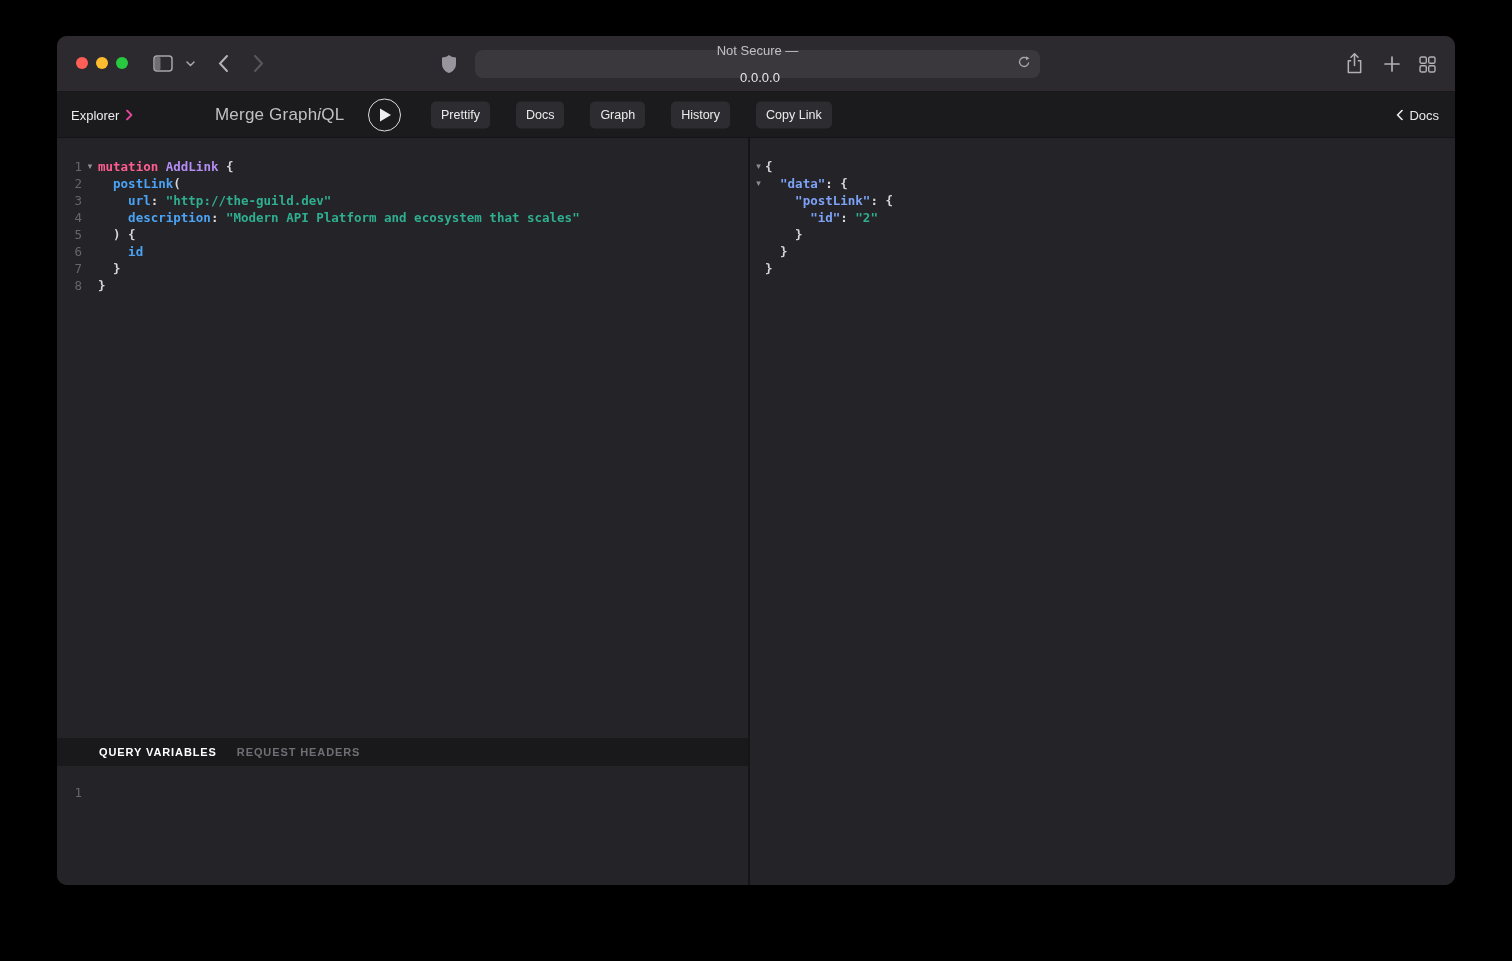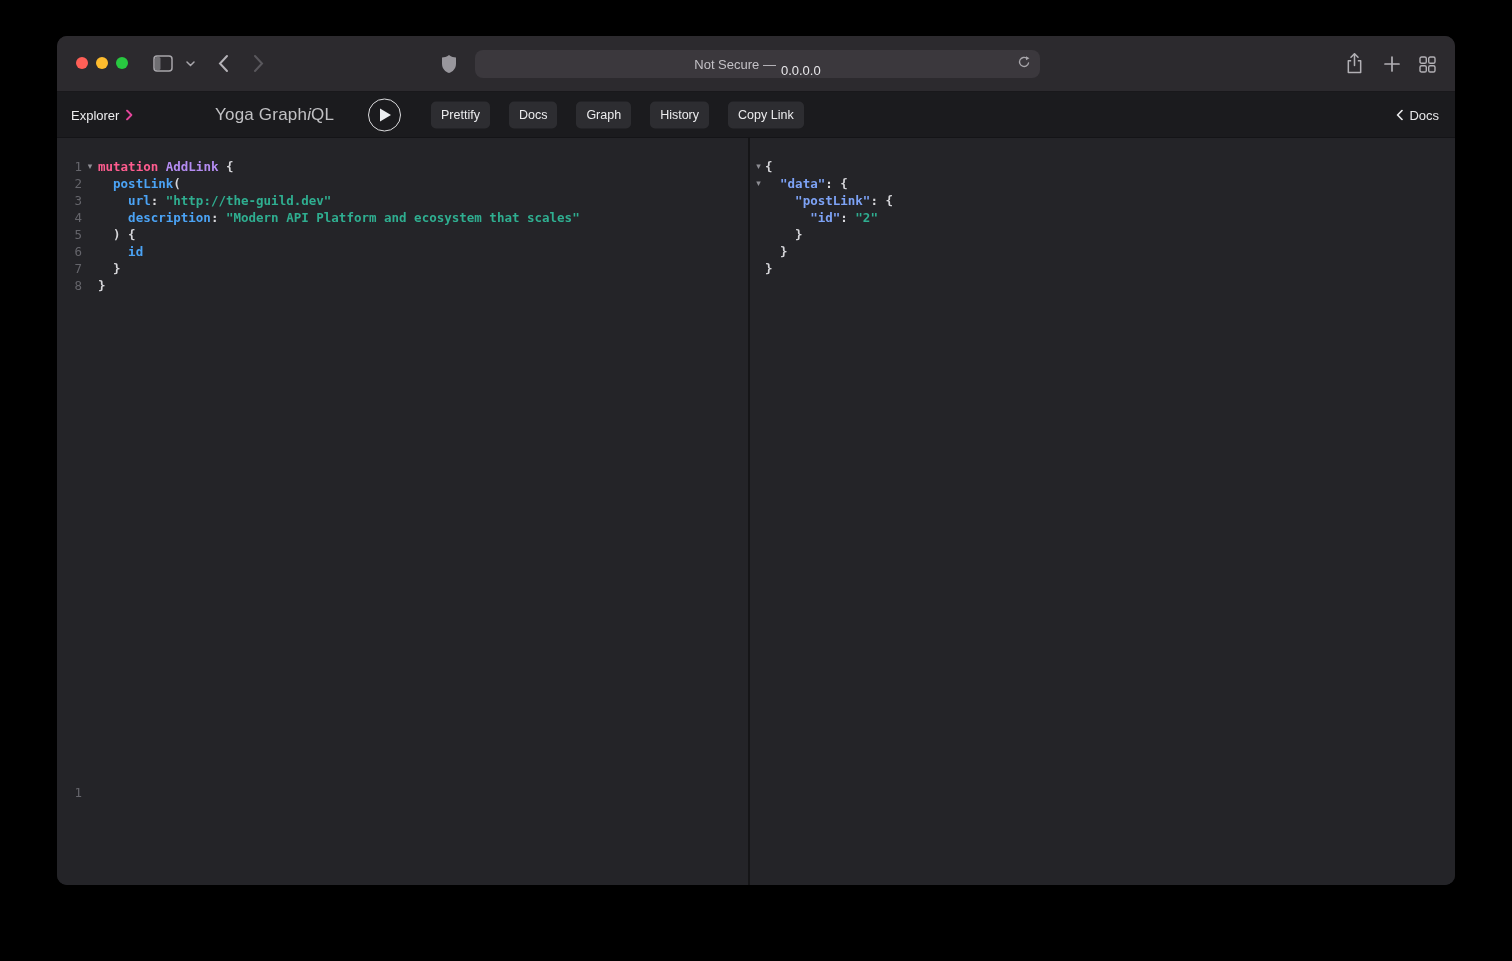--- a/index.html
+++ b/index.html
@@ -15,36 +15,36 @@
     display:flex;flex-direction:column;}
 
   
   .chrome{position:relative;height:56px;flex:none;background:#2c2a2e;border-bottom:1px solid #19181b;color:#a8a6ab;}
   .light{position:absolute;top:21px;width:12px;height:12px;border-radius:50%;}
   .light.red{left:19px;background:var(--traffic-red);}
   .light.yellow{left:39px;background:var(--traffic-yellow);}
   .light.green{left:59px;background:var(--traffic-green);}
   .chrome-icon{position:absolute;display:flex;align-items:center;justify-content:center;color:#a8a6ab;}
   .url-bar{position:absolute;left:418px;top:14px;width:565px;height:28px;background:#3b383d;border-radius:8px;
-    display:flex;align-items:center;justify-content:center;font-size:13px;}
+    display:flex;align-items:center;justify-content:center;font-size:13px;flex-direction:column;}
   .url-prefix{color:#c3c1c6;}
   .url-host{color:#e8e7ea;margin-left:5px;margin-top:12px;}
   .reload{position:absolute;right:9px;top:50%;transform:translateY(-50%);color:#a8a6ab;}
 
   
   .gql-toolbar{position:relative;height:46px;flex:none;background:#1b1b1e;border-bottom:1px solid #141417;}
   .gql-toolbar>*{position:absolute;top:50%;transform:translateY(-50%);}
   .explorer{left:14px;display:flex;align-items:center;gap:7px;cursor:pointer;}
   .explorer-label{font-size:13px;font-weight:500;color:#ececee;}
   .explorer-chev{color:var(--accent-pink);display:flex;}
   .gql-logo{left:158px;font-size:17px;color:#c1c1c4;letter-spacing:.2px;white-space:nowrap;}
   .gql-logo .it{font-style:italic;}
   .play-btn{left:311px;width:33px;height:33px;border-radius:50%;border:1.5px solid #dcdcde;background:transparent;
     display:flex;align-items:center;justify-content:center;cursor:pointer;}
-  .gql-buttons{left:374px;display:flex;gap:19px;}
+  .gql-buttons{left:374px;display:flex;gap:26px;}
   .gql-btn{background:#2d2d31;border:none;border-radius:5px;height:27px;padding:0 10px;
     font-family:"Liberation Sans","DejaVu Sans",sans-serif;font-size:12.5px;font-weight:500;color:#ececee;cursor:pointer;white-space:nowrap;}
   .docs{right:16px;display:flex;align-items:center;gap:6px;cursor:pointer;color:#e8e8ea;}
   .docs-label{font-size:13px;font-weight:500;}
 
   
   .content{flex:1;display:flex;min-height:0;}
   .left-pane{width:691px;flex:none;display:flex;flex-direction:column;background:#242428;}
   .pane-divider{width:2px;flex:none;background:#151517;}
   .right-pane{flex:1;background:#242428;overflow:hidden;}
@@ -149,21 +149,21 @@
     <div class="explorer">
       <span class="explorer-label">Explorer</span>
       <span class="explorer-chev">
         <svg width="7" height="11" viewBox="0 0 7 11">
             <path d="M1 1 L5.4 5.5 L1 10" fill="none" stroke="currentColor" stroke-width="1.8" stroke-linecap="round" stroke-linejoin="round"></path>
           </svg>
       </span>
     </div>
 
     <div class="gql-logo">
-      <span>Yoga Graph</span><span class="it">i</span><span>QL</span>
+      <span>Merge Graph</span><span class="it">i</span><span>QL</span>
     </div>
 
     <button class="play-btn">
       <span style="display:flex;margin-left:2px;">
         <svg width="13" height="15" viewBox="0 0 13 15">
             <path d="M1 1 L12 7.5 L1 14 Z" fill="#eceef0"></path>
           </svg>
       </span>
     </button>
 
@@ -190,20 +190,24 @@
       <div class="query-editor code-area">
           <div class="code-line"><span class="ln">1</span><span class="fold">▾</span><span class="code"><span class="tk-kw">mutation</span><span class="tk-pl"> </span><span class="tk-def">AddLink</span><span class="tk-pu"> {</span></span></div>
           <div class="code-line"><span class="ln">2</span><span class="fold"></span><span class="code"><span class="tk-pl">  </span><span class="tk-prop">postLink</span><span class="tk-pu">(</span></span></div>
           <div class="code-line"><span class="ln">3</span><span class="fold"></span><span class="code"><span class="tk-pl">    </span><span class="tk-prop">url</span><span class="tk-pu">:</span><span class="tk-pl"> </span><span class="tk-str">"http://the-guild.dev"</span></span></div>
           <div class="code-line"><span class="ln">4</span><span class="fold"></span><span class="code"><span class="tk-pl">    </span><span class="tk-prop">description</span><span class="tk-pu">:</span><span class="tk-pl"> </span><span class="tk-str">"Modern API Platform and ecosystem that scales"</span></span></div>
           <div class="code-line"><span class="ln">5</span><span class="fold"></span><span class="code"><span class="tk-pl">  </span><span class="tk-pu">) {</span></span></div>
           <div class="code-line"><span class="ln">6</span><span class="fold"></span><span class="code"><span class="tk-pl">    </span><span class="tk-prop">id</span></span></div>
           <div class="code-line"><span class="ln">7</span><span class="fold"></span><span class="code"><span class="tk-pl">  </span><span class="tk-pu">}</span></span></div>
           <div class="code-line"><span class="ln">8</span><span class="fold"></span><span class="code"><span class="tk-pu">}</span></span></div>
         </div>
+      <div class="vars-tabbar">
+          <div class="vars-tab active">QUERY VARIABLES</div>
+          <div class="vars-tab">REQUEST HEADERS</div>
+        </div>
       <div class="vars-editor code-area">
           <div class="code-line"><span class="ln">1</span><span class="fold"></span><span class="code"></span></div>
         </div>
     </div>
     <div class="pane-divider"></div>
     <div class="right-pane">
       <div class="response-viewer code-area">
           <div class="code-line"><span class="fold">▾</span><span class="code"><span class="tk-pu">{</span></span></div>
           <div class="code-line"><span class="fold">▾</span><span class="code"><span class="tk-pl">  </span><span class="tk-key">"data"</span><span class="tk-pu">: {</span></span></div>
           <div class="code-line"><span class="fold"></span><span class="code"><span class="tk-pl">    </span><span class="tk-key">"postLink"</span><span class="tk-pu">: {</span></span></div>

